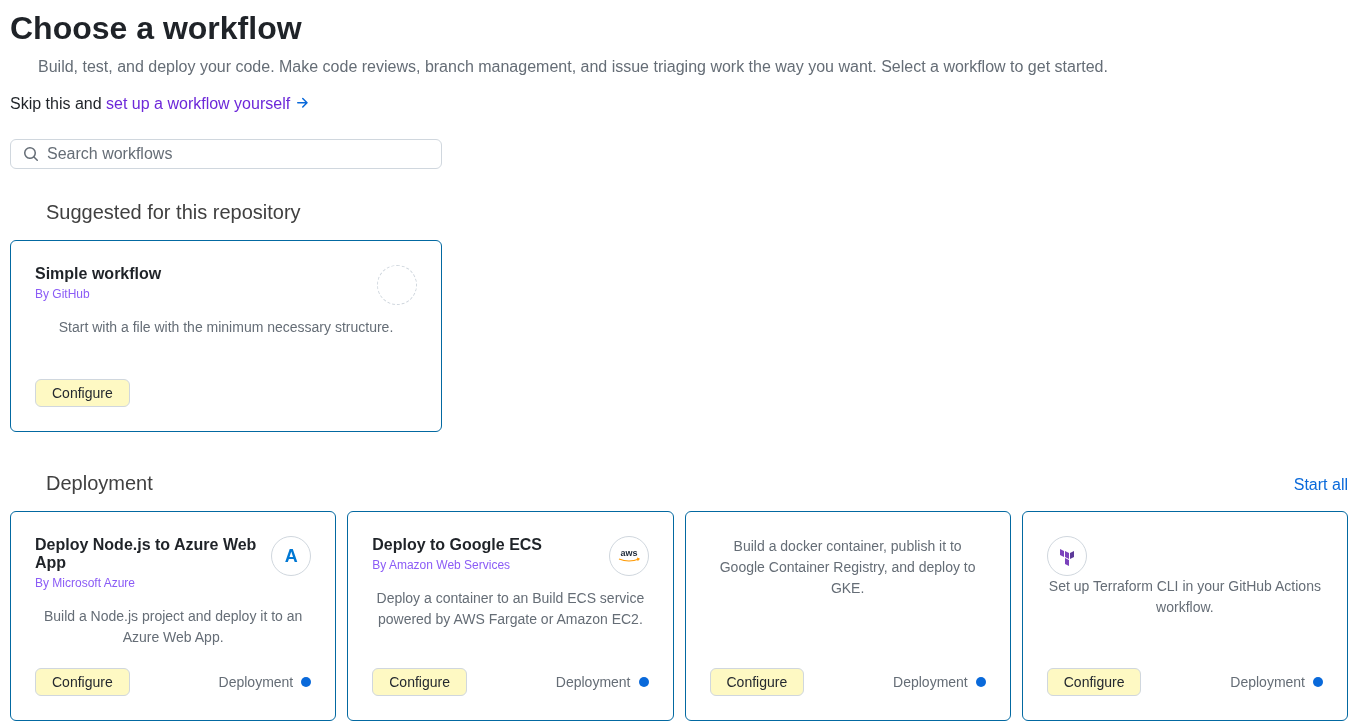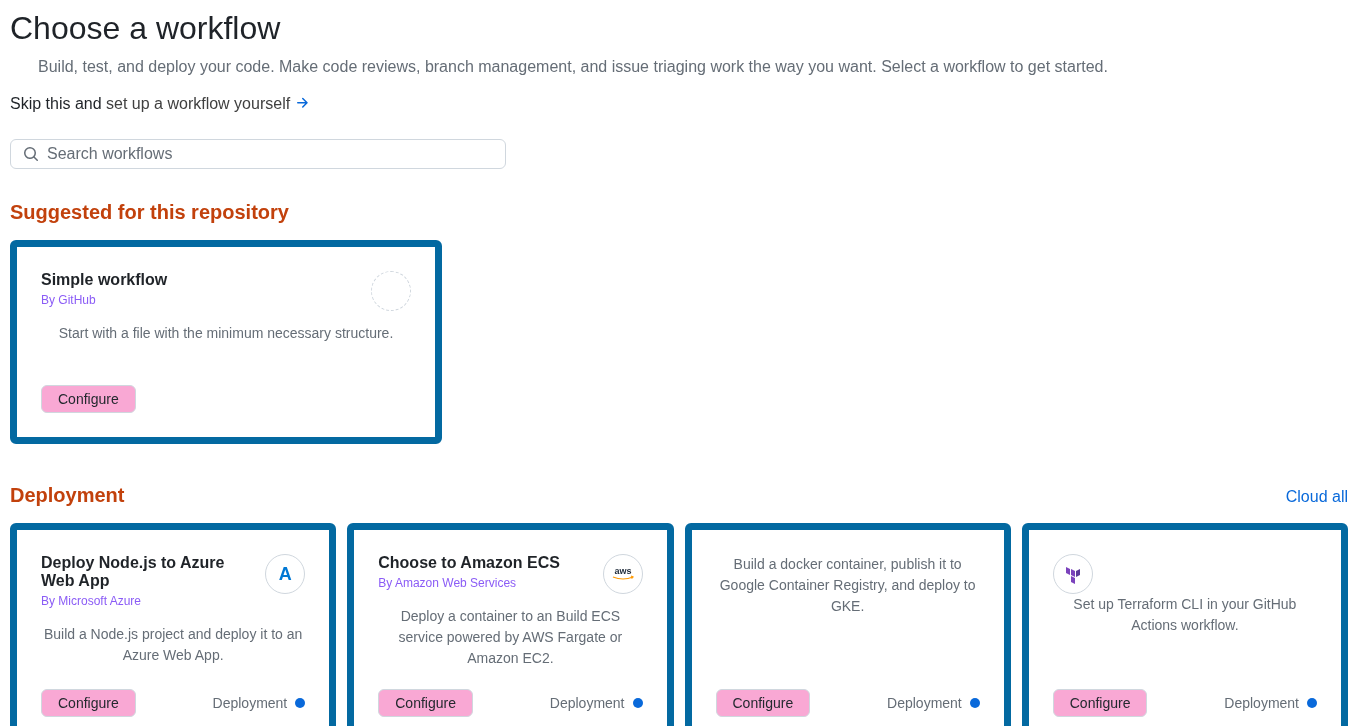--- a/index.html
+++ b/index.html
@@ -8,49 +8,49 @@
       padding: 0;
     }
     body {
       font-family: -apple-system, BlinkMacSystemFont, "Segoe UI", Helvetica, Arial, sans-serif;
       color: #24292f;
       background: #ffffff;
       padding: 10px;
     }
     h2.page-title {
       font-size: 32px;
-      font-weight: 400;
+      font-weight: 700;
       margin-bottom: 8px;
       color: #1f2328;
     }
     .page-desc {
       font-size: 16px;
       color: #656d76;
       margin-bottom: 16px;
       line-height: 1.5;
       margin-left: 28px;
     }
     .skip-line {
       font-size: 16px;
       color: #1f2328;
       margin-bottom: 24px;
     }
     .skip-line a {
-      color: #404040;
+      color: #6d28d9;
       text-decoration: none;
       cursor: pointer;
     }
     .arrow-icon {
       display: inline-block;
       vertical-align: middle;
       margin-left: 4px;
       color: #0969da;
     }
     .search-wrap {
-      width: 496px;
+      width: 432px;
       border: 1px solid #d0d7de;
       border-radius: 6px;
       display: flex;
       align-items: center;
       padding: 5px 12px;
       margin-bottom: 32px;
       background: #ffffff;
     }
     .search-wrap .s-icon {
       color: #656d76;
@@ -64,37 +64,38 @@
       font-size: 16px;
       width: 100%;
       background: transparent;
       color: #1f2328;
     }
     .search-wrap input::placeholder {
       color: #656d76;
     }
     h3.section-title {
       font-size: 20px;
-      font-weight: 700;
+      font-weight: 400;
       margin-bottom: 16px;
-      color: #c2410c;
+      color: #404040;
+      margin-left: 36px;
     }
     .section-header {
       display: flex;
       justify-content: space-between;
       align-items: baseline;
     }
     .view-all {
       color: #0969da;
       font-size: 16px;
       text-decoration: none;
       cursor: pointer;
     }
     .card {
-      border: 7px solid #0369a1;
+      border: 1px solid #0369a1;
       border-radius: 6px;
       padding: 24px;
       background: #ffffff;
     }
     .suggested-card {
       width: 432px;
       margin-bottom: 40px;
     }
     .card-top {
       display: flex;
@@ -120,21 +121,21 @@
       margin-bottom: 20px;
       min-height: 42px;
       text-align: center;
     }
     .card-footer {
       display: flex;
       justify-content: space-between;
       align-items: center;
     }
     .btn {
-      background: #f9a8d4;
+      background: #fef9c3;
       border: 1px solid #d0d7de;
       border-radius: 6px;
       padding: 5px 16px;
       font-size: 14px;
       font-weight: 500;
       color: #24292f;
       cursor: pointer;
     }
     .badge-wrap {
       display: flex;
@@ -224,21 +225,21 @@
       <div class="dashed-circle"></div>
     </div>
     <div class="card-desc">Start with a file with the minimum necessary structure.</div>
     <div>
       <button class="btn">Configure</button>
     </div>
   </div>
 
   <div class="section-header">
     <h3 class="section-title">Deployment</h3>
-    <a class="view-all">Cloud all</a>
+    <a class="view-all">Start all</a>
   </div>
 
   <div class="deploy-grid">
 
     <div class="card deploy-card">
       <div class="card-top">
         <div>
           <div class="card-title">Deploy Node.js to Azure Web App</div>
           <div class="card-by">By Microsoft Azure</div>
         </div>
@@ -252,21 +253,21 @@
         <div class="badge-wrap">
           <span>Deployment</span>
           <span class="dot"></span>
         </div>
       </div>
     </div>
 
     <div class="card deploy-card">
       <div class="card-top">
         <div>
-          <div class="card-title">Choose to Amazon ECS</div>
+          <div class="card-title">Deploy to Google ECS</div>
           <div class="card-by">By Amazon Web Services</div>
         </div>
         <div class="logo-circle">
           <svg class="aws-svg" width="26" height="16" viewBox="0 0 26 16">
             <text x="13" y="8" text-anchor="middle" font-size="9" font-weight="600" fill="#232f3e">aws</text>
             <path d="M3 11 Q13 15 23 11" stroke="#ff9900" stroke-width="1.2" fill="none"></path>
             <path d="M21 10 L23 11 L21.5 12.5" stroke="#ff9900" stroke-width="1.2" fill="none"></path>
           </svg>
         </div>
       </div>

